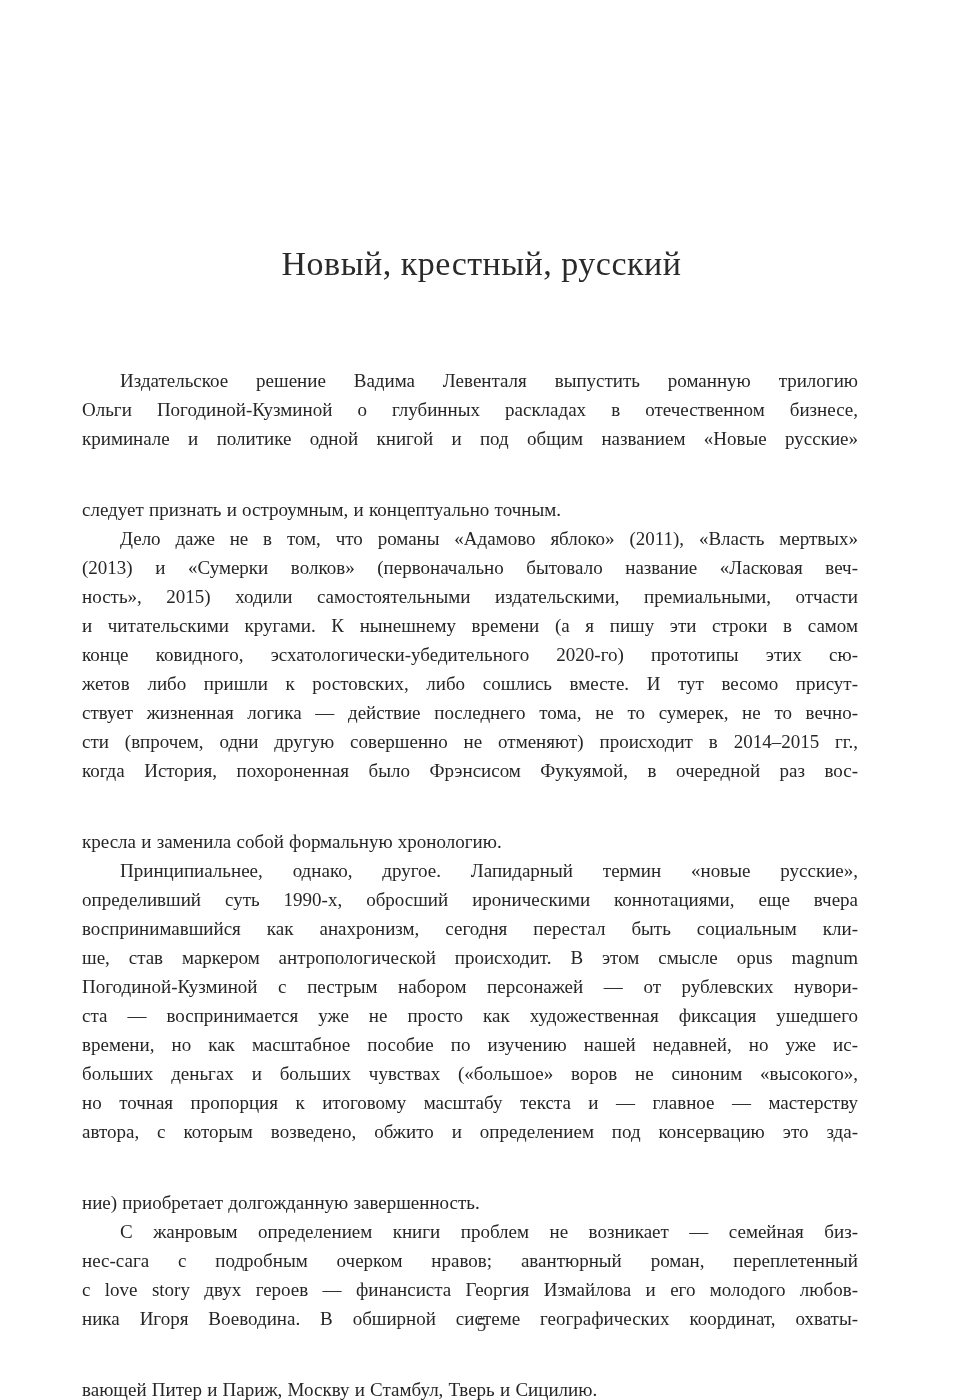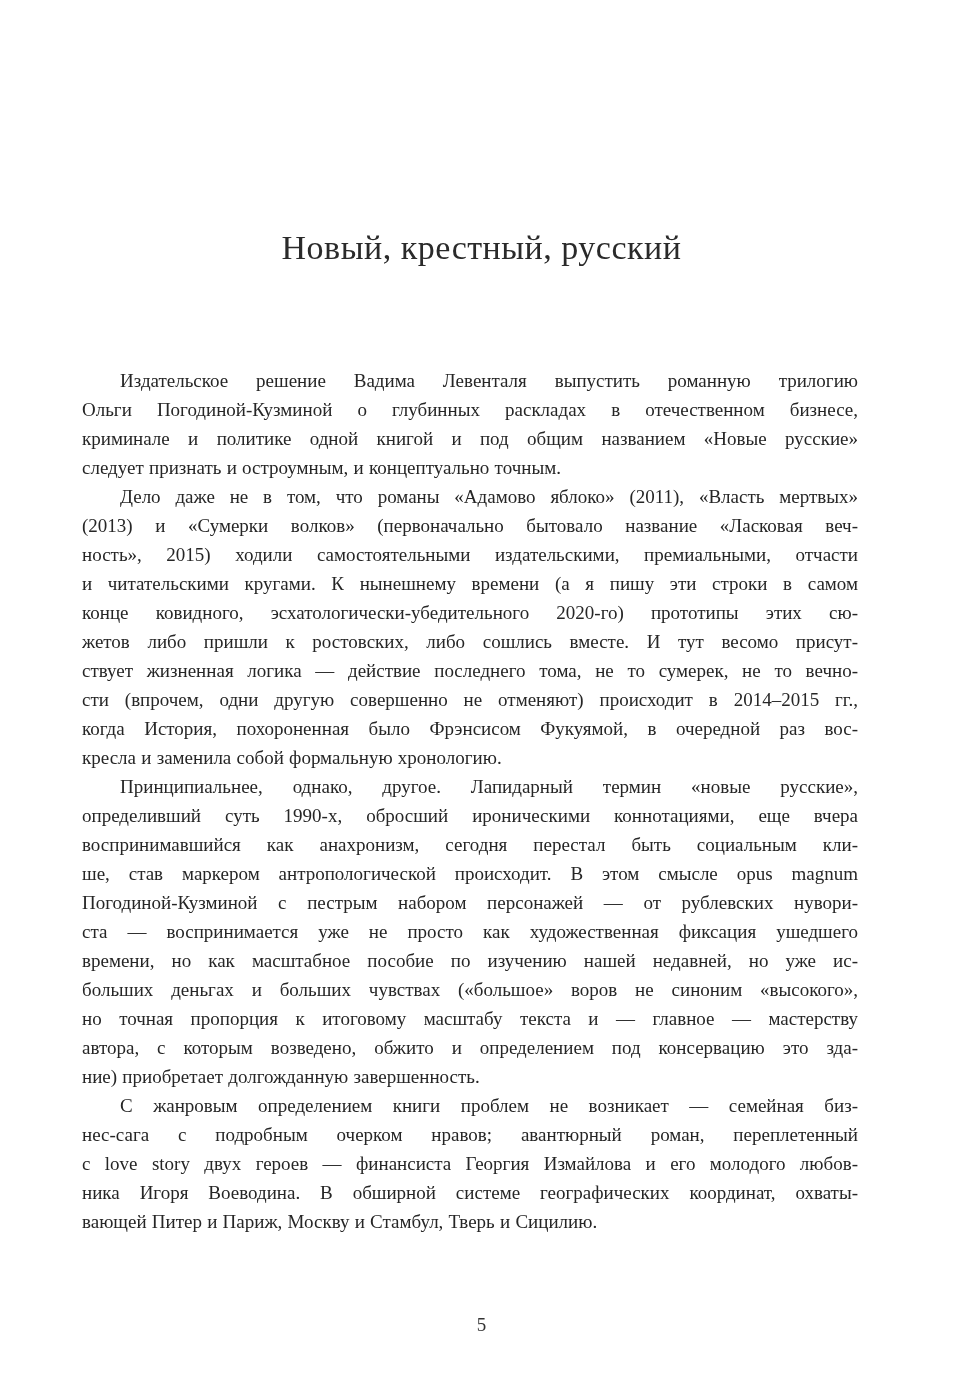--- a/index.html
+++ b/index.html
@@ -14,21 +14,21 @@
     overflow: hidden;
     font-family: "Liberation Serif", "DejaVu Serif", serif;
     color: #262626;
   }
   .book-page {
     position: absolute;
     inset: 0;
   }
   .title {
     position: absolute;
-    top: 229px;
+    top: 245px;
     left: 0;
     width: 963px;
     margin: 0;
     text-align: center;
     font-size: 34px;
     font-weight: 400;
     letter-spacing: 0.5px;
     color: #2a2a2a;
   }
   .text-block {
@@ -49,20 +49,21 @@
     text-align: justify;
     text-align-last: justify;
     word-spacing: 0.5px;
   }
   .line.para-first {
     text-indent: 38px;
   }
   .line.para-last {
     text-align: center;
     text-align-last: left;
+    margin-top: 42px;
   }
   .page-number {
     position: absolute;
     top: 1314px;
     left: 0;
     width: 963px;
     text-align: center;
     font-size: 19px;
     color: #333333;
   }

